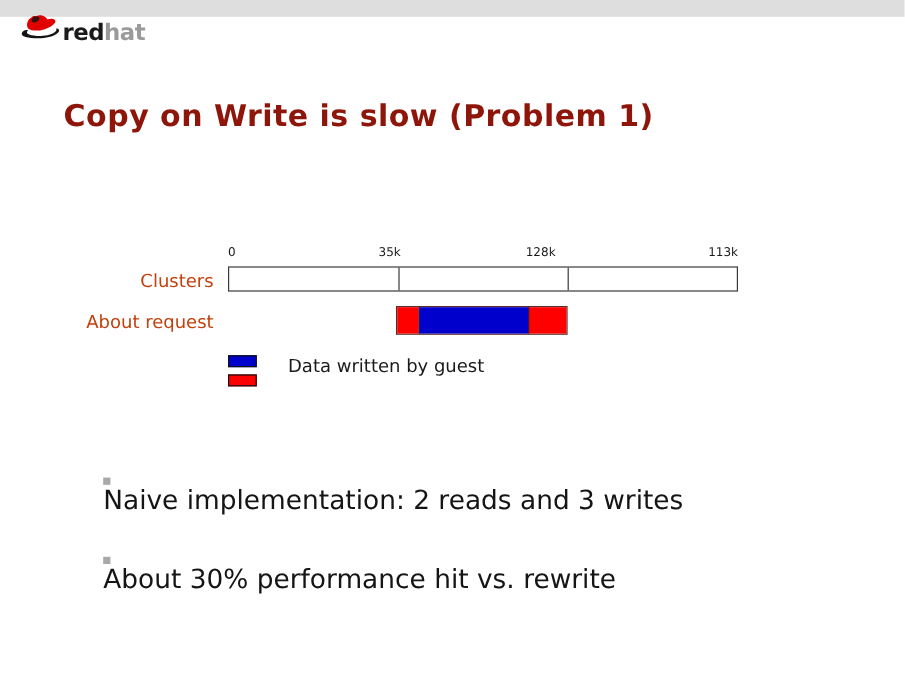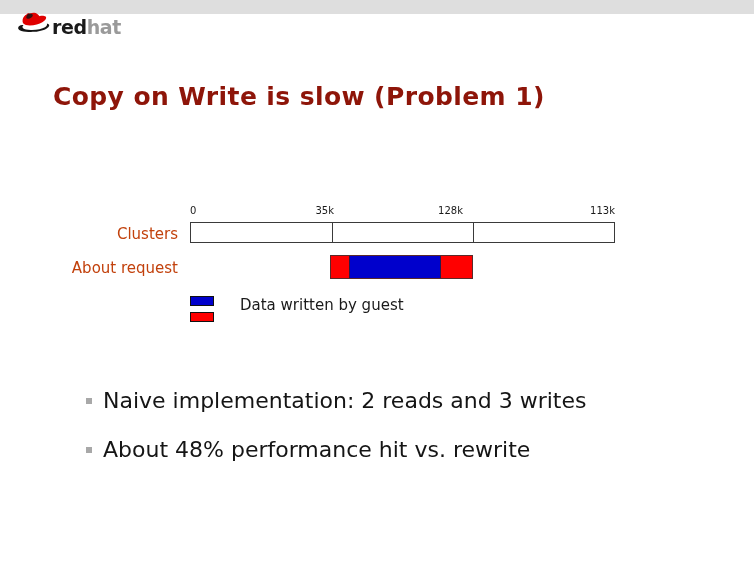--- a/index.html
+++ b/index.html
@@ -167,20 +167,21 @@
   #bullet-list {
     position: absolute;
     left: 86px;
     top: 387px;
     width: 620px;
   }
   .bullet-item {
     display: flex;
     align-items: flex-start;
     margin-bottom: 21px;
+    flex-direction: column;
   }
   .bullet-marker {
     width: 6px;
     height: 6px;
     background: #a8a8a8;
     flex: none;
     margin-top: 11px;
     margin-right: 11px;
   }
   .bullet-text {
@@ -244,17 +245,17 @@
 
   </div>
 
   <div id="bullet-list">
     <div class="bullet-item">
       <span class="bullet-marker"></span>
       <span class="bullet-text">Naive implementation: 2 reads and 3 writes</span>
     </div>
     <div class="bullet-item">
       <span class="bullet-marker"></span>
-      <span class="bullet-text">About 48% performance hit vs. rewrite</span>
+      <span class="bullet-text">About 30% performance hit vs. rewrite</span>
     </div>
   </div>
 
 </div>
 
 </body></html>

